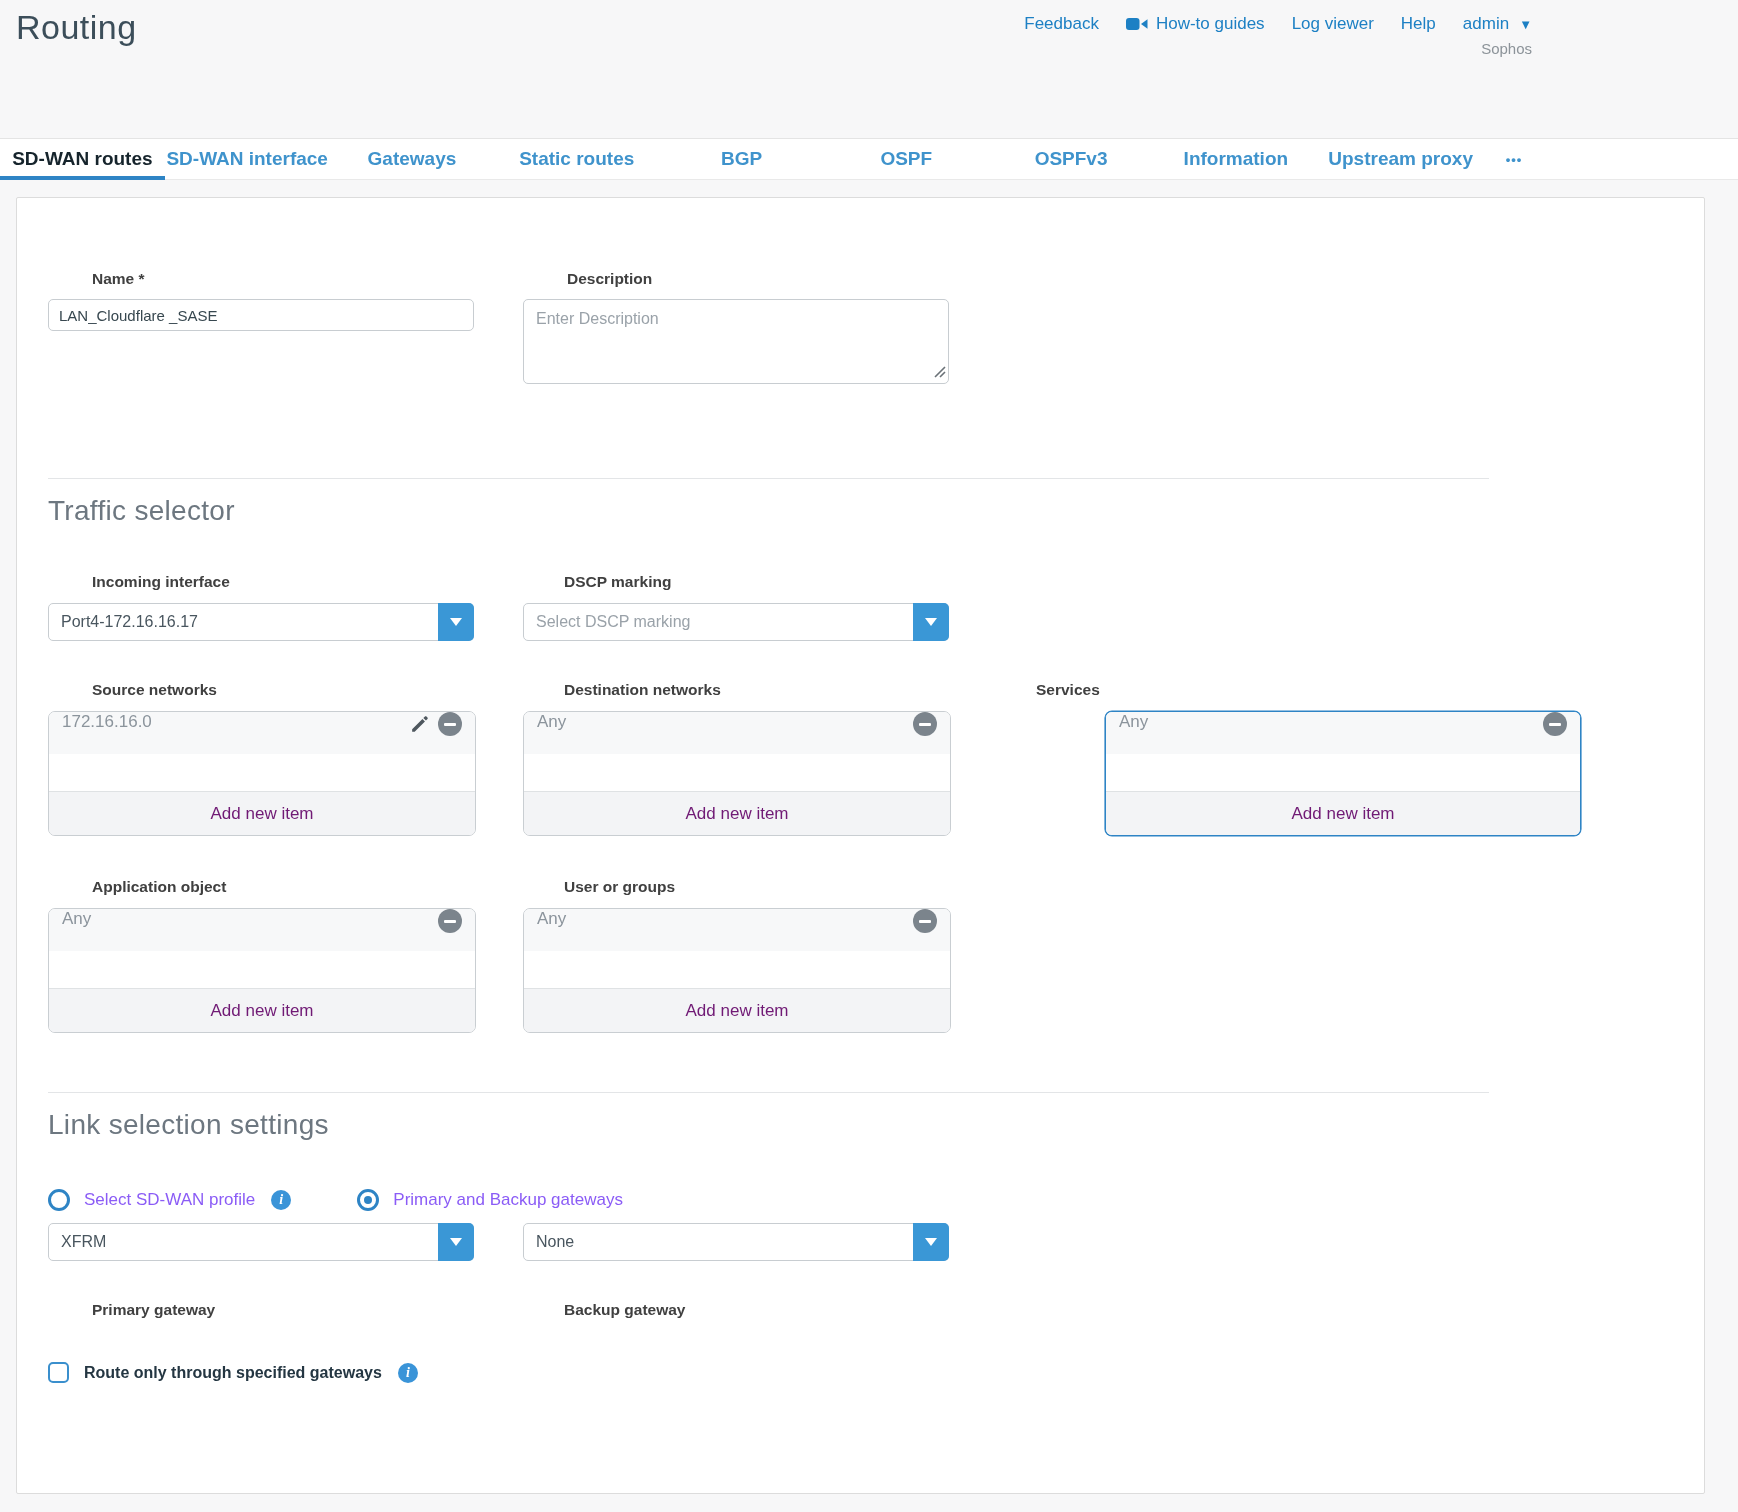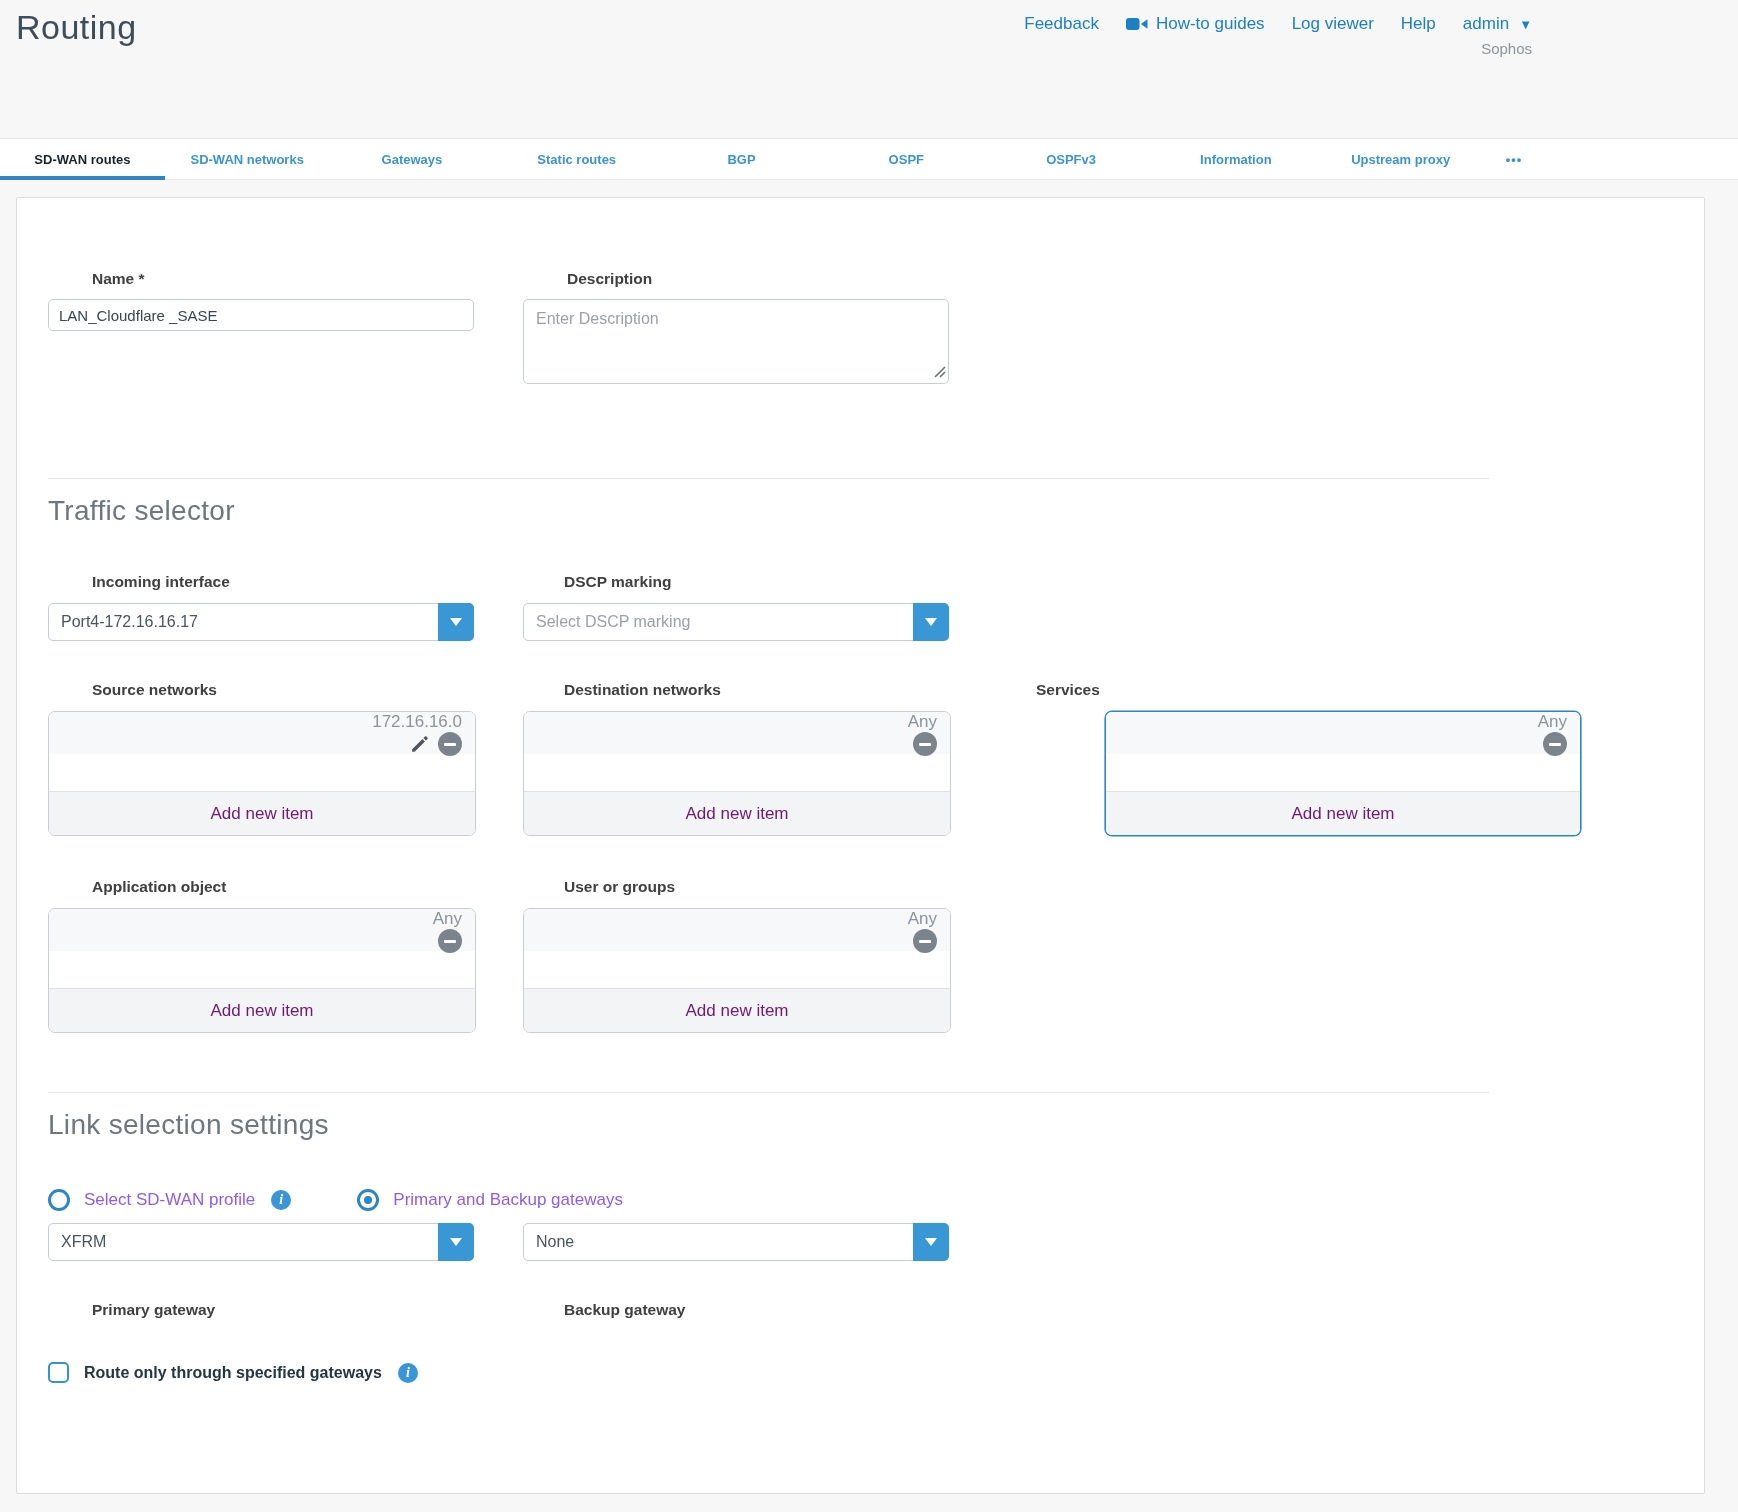--- a/index.html
+++ b/index.html
@@ -11,21 +11,21 @@
   .header { height:138px; background:#f7f7f8; position:relative; }
   .page-title { position:absolute; left:16px; top:8px; font-size:34px; font-weight:400; color:#3c4e5a; letter-spacing:.5px; }
   .top-nav { position:absolute; top:14px; right:206px; display:flex; align-items:center; gap:27px; font-size:17px; color:#1d80c4; }
   .top-nav .nav-item { display:flex; align-items:center; gap:8px; cursor:pointer; white-space:nowrap; }
   .chev { font-size:13px; color:#1d80c4; margin-left:2px; }
   .brand { position:absolute; top:40px; right:206px; font-size:15px; color:#8c9399; }
 
   
   .tabbar { height:42px; background:#ffffff; border-top:1px solid #e4e4e4; border-bottom:1px solid #e9e9e9; display:flex; width:100%; }
   .tabs { display:flex; width:1545px; }
-  .tab { flex:1; display:flex; align-items:center; justify-content:center; font-size:13px; font-weight:700; color:#3f93cc; cursor:pointer; position:relative; white-space:nowrap; }
+  .tab { flex:1; display:flex; align-items:center; justify-content:center; font-size:19px; font-weight:700; color:#3f93cc; cursor:pointer; position:relative; white-space:nowrap; }
   .tab.more { flex:0 0 62px; font-size:13px; letter-spacing:1px; }
   .tab.active { color:#16242c; }
   .tab.active::after { content:""; position:absolute; left:0; right:0; bottom:-1px; height:4px; background:#2e84c5; }
 
   
   .panel { margin:17px 16px 0 16px; width:1689px; height:1297px; background:#ffffff; border:1px solid #dcdcdc; border-radius:2px; padding:72px 31px 0 31px; overflow:hidden; }
 
   .row { display:flex; align-items:flex-start; }
   .col-a { width:428px; }
   .col-b { width:428px; margin-left:47px; }
@@ -47,21 +47,21 @@
   .dropdown { position:relative; width:426px; height:38px; border:1px solid #c8cdd1; border-radius:5px; background:#fff; display:flex; align-items:flex-start; }
   .dd-input { border:none; outline:none; background:transparent; font-family:"Liberation Sans",sans-serif; font-size:16px; color:#49565f; padding:0 12px; width:382px; height:100%; }
   .dd-input::placeholder { color:#9aa2a9; }
   .dd-btn { position:absolute; top:-1px; right:-1px; width:36px; height:38px; background:#3a97d6; border-radius:0 5px 5px 0; display:flex; align-items:center; justify-content:center; cursor:pointer; }
   .dd-btn .tri { width:0; height:0; border-left:6px solid transparent; border-right:6px solid transparent; border-top:8px solid #ffffff; }
 
   
   .listbox { width:428px; border:1px solid #c9ced2; border-radius:7px; background:#fff; overflow:hidden; }
   .listbox.wide { width:476px; }
   .listbox.focused { border-color:#2e84c5; box-shadow:0 0 0 .6px #2e84c5; }
-  .lb-item { height:42px; background:#f7f8f9; display:flex; align-items:flex-end; padding:0 13px;flex-direction:column; }
+  .lb-item { height:42px; background:#f7f8f9; display:flex; align-items:flex-start; padding:0 13px; }
   .lb-text { font-size:17px; color:#8b949c; flex:1; }
   .lb-icons { display:flex; align-items:center; gap:8px; }
   .minus-icon { width:24px; height:24px; border-radius:50%; background:#7b848c; position:relative; cursor:pointer; flex:0 0 auto; }
   .minus-icon::after { content:""; position:absolute; left:6px; top:10.5px; width:12px; height:3.5px; background:#ffffff; border-radius:1px; }
   .pencil-icon { cursor:pointer; display:flex; }
   .lb-body { height:37px; background:#fff; }
   .lb-footer { height:44px; background:#f3f4f6; border-top:1px solid #dfe2e4; display:flex; align-items:center; justify-content:center; font-size:17px; color:#701a75; cursor:pointer; }
 
   
   .radio-row { display:flex; align-items:center; }
@@ -116,21 +116,21 @@
         <span>admin</span>
         <span class="chev">▼</span>
       </span>
     </div>
     <div class="brand">Sophos</div>
   </div>
 
   <div class="tabbar">
     <div class="tabs">
       <div class="tab active">SD-WAN routes</div>
-      <div class="tab">SD-WAN networks</div>
+      <div class="tab">SD-WAN interface</div>
       <div class="tab">Gateways</div>
       <div class="tab">Static routes</div>
       <div class="tab">BGP</div>
       <div class="tab">OSPF</div>
       <div class="tab">OSPFv3</div>
       <div class="tab">Information</div>
       <div class="tab">Upstream proxy</div>
       <div class="tab more">•••</div>
     </div>
   </div>

